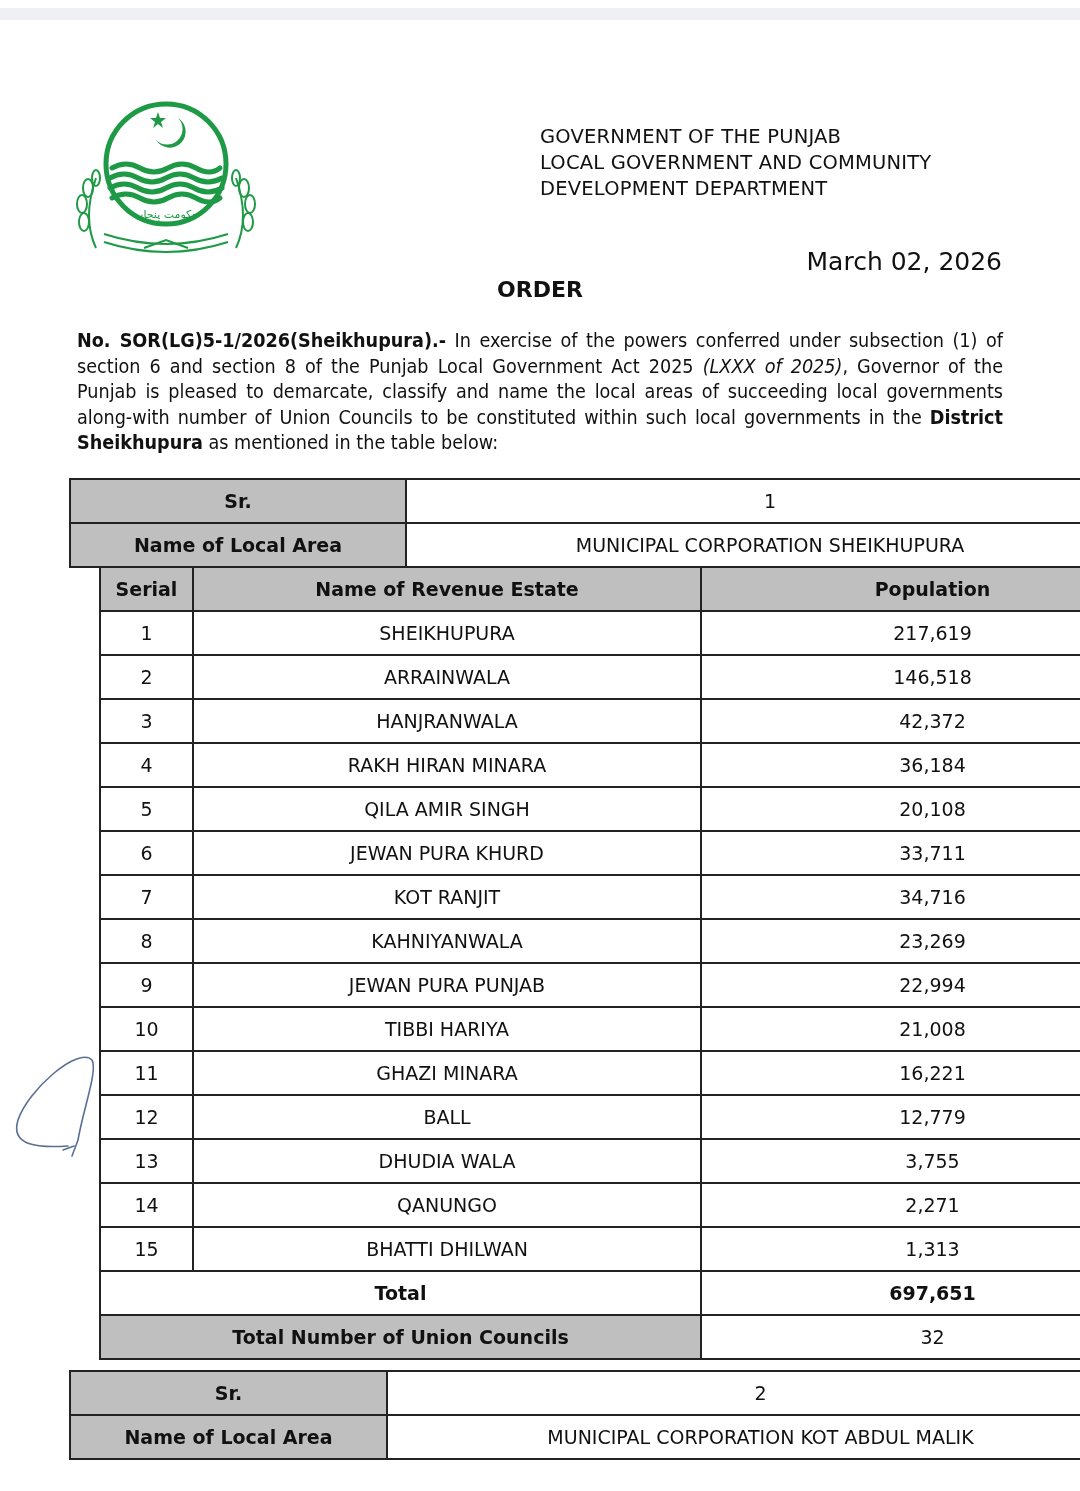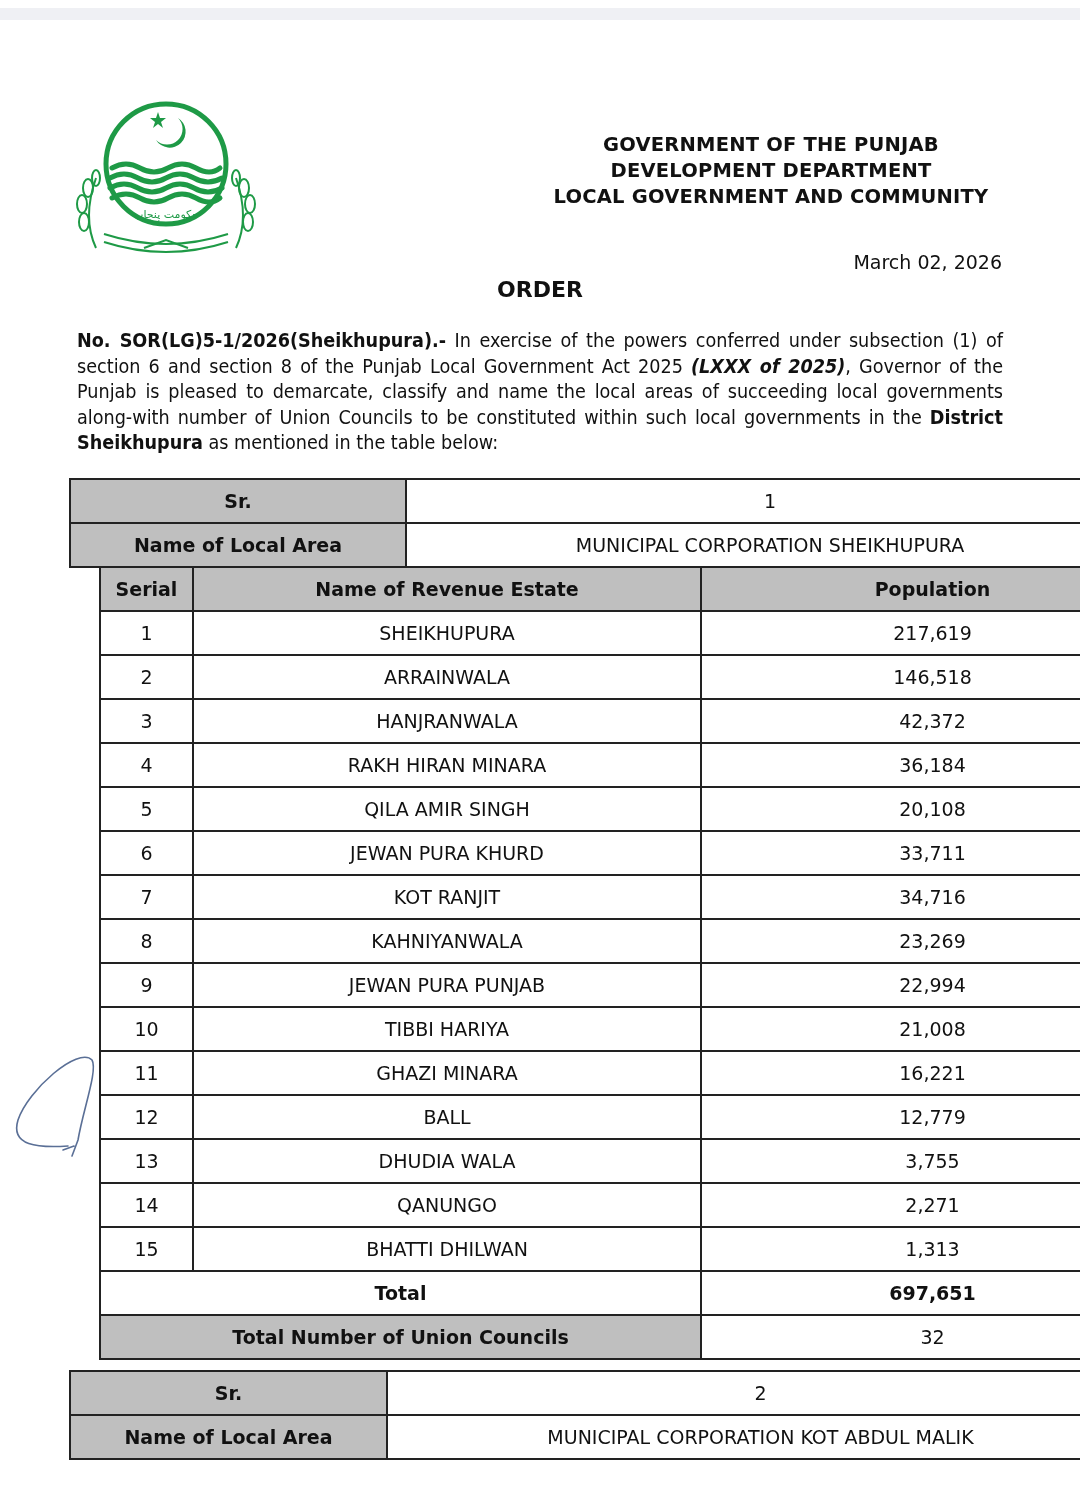--- a/index.html
+++ b/index.html
@@ -17,32 +17,31 @@
       width: 1080px; height: 12px;
       background: #eff0f4;
     }
     .logo {
       position: absolute;
       left: 74px; top: 98px;
       width: 184px; height: 160px;
     }
     .header {
       position: absolute;
-      left: 540px; top: 132px;
+      left: 540px; top: 124px;
       width: 462px;
-      text-align: center;
-      font-weight: bold;
+      font-weight: normal;
       font-size: 19.5px;
       line-height: 26px;
       letter-spacing: 0.2px;
     }
     .date {
       position: absolute;
       right: 78px; top: 249px;
-      font-size: 19px;
+      font-size: 25px;
       line-height: 26px;
     }
     .order-title {
       position: absolute;
       left: 0; width: 1080px; top: 276px;
       text-align: center;
       font-weight: bold;
       font-size: 22px;
       line-height: 28px;
     }
@@ -50,21 +49,21 @@
       position: absolute;
       left: 77px; top: 328px;
       width: 926px;
       font-size: 19.6px;
       line-height: 25.5px;
       text-align: justify;
       font-family: "DejaVu Sans", sans-serif;
       font-stretch: condensed;
     }
     .body-para b { font-weight: bold; }
-    .body-para i { font-style: italic; font-weight: bold; }
+    .body-para i { font-style: italic; }
 
     table.t {
       position: absolute;
       left: 69px;
       width: 1066px;
       border-collapse: collapse;
       font-size: 19px;
       table-layout: fixed;
     }
     table.t td {
@@ -121,22 +120,22 @@
     <ellipse cx="174" cy="124" rx="5" ry="9"></ellipse>
     <ellipse cx="162" cy="80" rx="4" ry="8"></ellipse>
     <path d="M30 136 q62 20 124 0"></path>
     <path d="M30 144 q62 20 124 0"></path>
     <path d="M70 150 l22 -8 l22 8"></path>
   </g>
 </svg>
 
 <div class="header">
   <div>GOVERNMENT OF THE PUNJAB</div>
+  <div>LOCAL GOVERNMENT AND COMMUNITY</div>
   <div>DEVELOPMENT DEPARTMENT</div>
-  <div>LOCAL GOVERNMENT AND COMMUNITY</div>
 </div>
 
 <div class="date">March 02, 2026</div>
 
 <div class="order-title">ORDER</div>
 
 <p class="body-para"><b>No. SOR(LG)5-1/2026(Sheikhupura).-</b><span> In exercise of the powers conferred under subsection (1) of section 6 and section 8 of the Punjab Local Government Act 2025 </span><i>(LXXX of 2025)</i><span>, Governor of the Punjab is pleased to demarcate, classify and name the local areas of succeeding local governments along-with number of Union Councils to be constituted within such local governments in the </span><b>District Sheikhupura</b><span> as mentioned in the table below:</span></p>
 
 <table class="t" id="tbl1-head">
   <colgroup>

